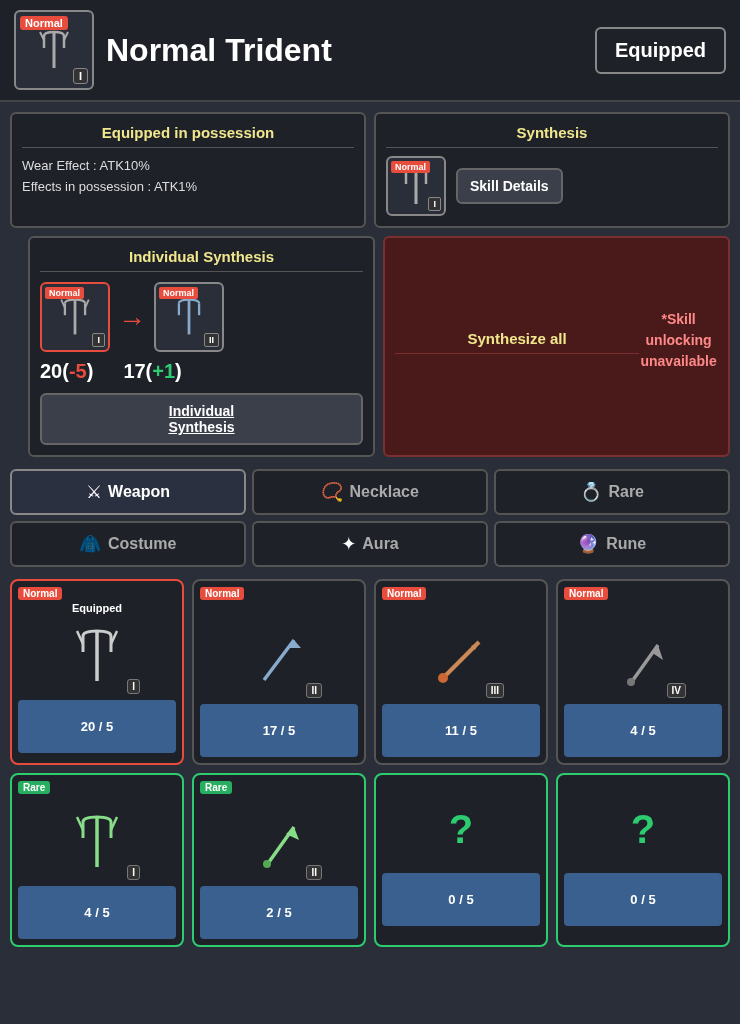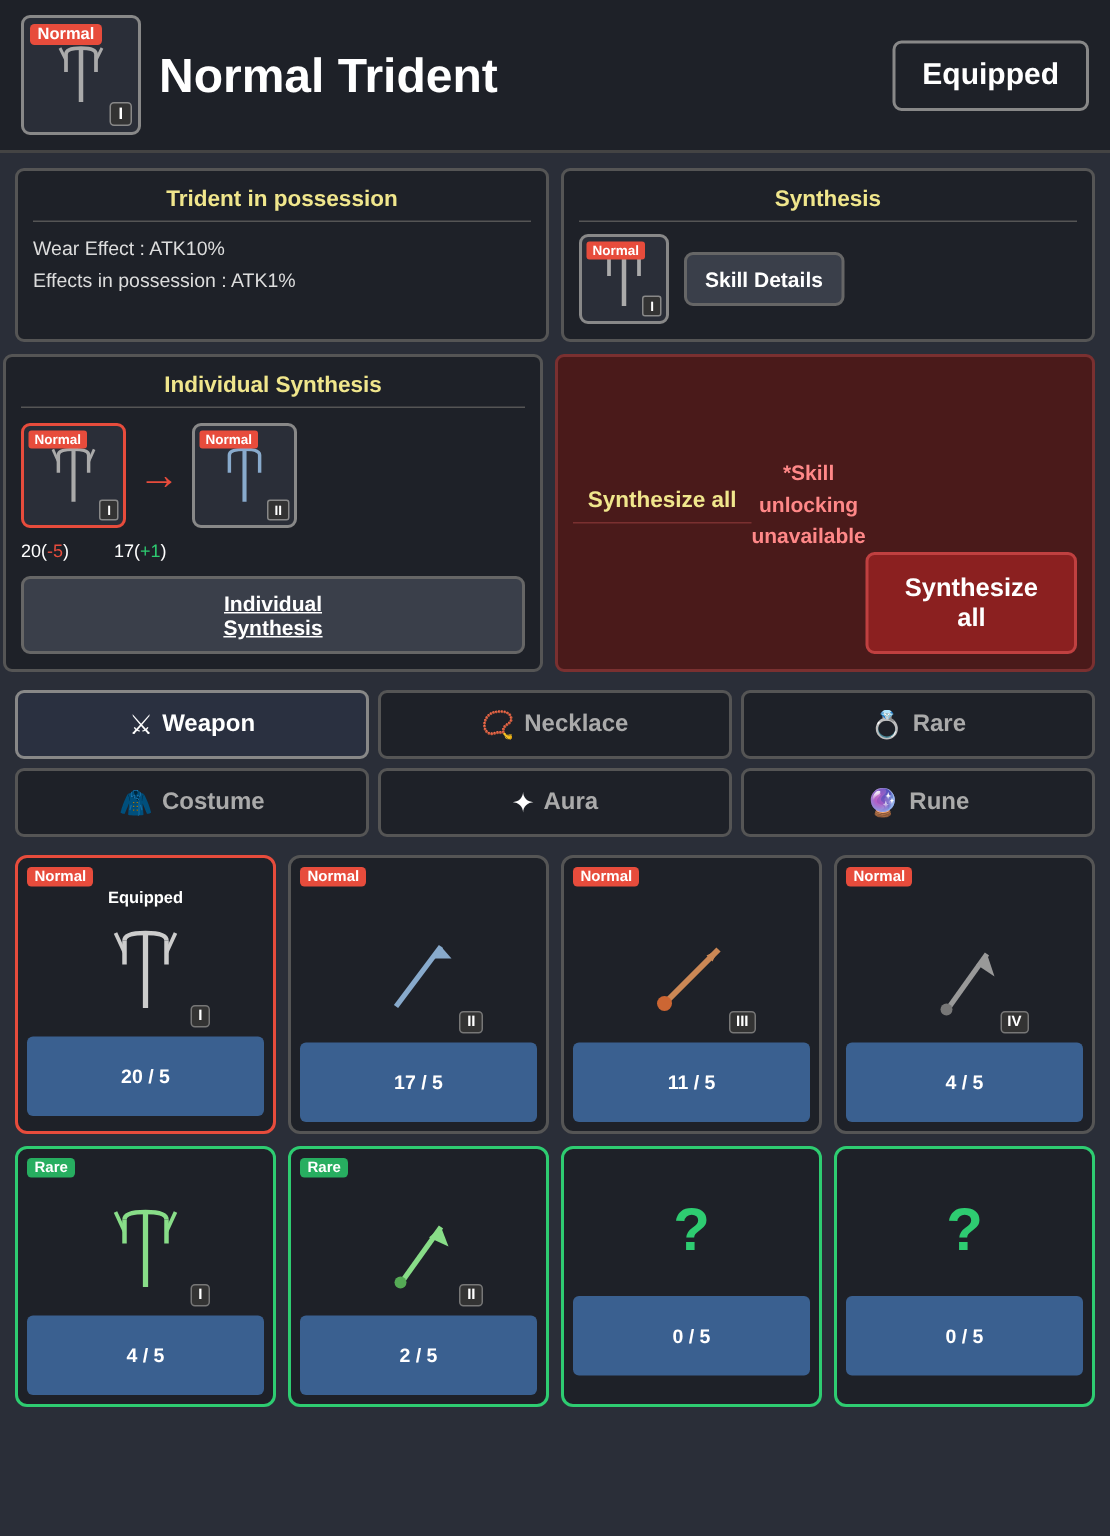--- a/index.html
+++ b/index.html
@@ -125,21 +125,21 @@
       font-size: 14px;
       font-weight: bold;
       padding: 8px 12px;
       border-radius: 6px;
     }
 
     
     .synthesis-row {
       display: flex;
       gap: 8px;
-      padding: 8px 10px 0 2px;
+      padding: 8px 10px 0 28px;
     }
     .synth-left {
       flex: 1;
       background: #1e2128;
       border: 2px solid #555;
       border-radius: 6px;
       padding: 10px;
     }
     .synth-right {
       flex: 1;
@@ -206,22 +206,22 @@
     .arrow {
       font-size: 28px;
       color: #e74c3c;
     }
     .synth-counts {
       display: flex;
       gap: 30px;
       margin-bottom: 10px;
     }
     .synth-count {
-      font-size: 12px;
-      font-weight: normal;
+      font-size: 20px;
+      font-weight: bold;
       text-align: center;
     }
     .minus { color: #e74c3c; }
     .plus { color: #2ecc71; }
     .synth-btn {
       background: #3a3f4a;
       border: 2px solid #666;
       color: #fff;
       font-size: 14px;
       font-weight: bold;
@@ -372,21 +372,21 @@
       <path d="M38 6 L34 14" stroke="#aaa" stroke-width="2"></path>
     </svg>
     <span class="level-badge">I</span>
   </div>
   <span class="header-title">Normal Trident</span>
   <button class="equipped-btn">Equipped</button>
 </div>
 
 <div class="panels-row">
   <div class="panel panel-left">
-    <div class="panel-title">Trident in possession</div>
+    <div class="panel-title">Equipped in possession</div>
     <div class="panel-text">Wear Effect : ATK10%</div>
     <div class="panel-text">Effects in possession : ATK1%</div>
   </div>
   <div class="panel panel-right">
     <div class="panel-title">Synthesis</div>
     <div class="liberation-panel">
       <div class="lib-icon-wrap">
         <span class="badge">Normal</span>
         <svg class="weapon-svg" viewBox="0 0 48 48">
           <line x1="24" y1="6" x2="24" y2="42" stroke="#aaa" stroke-width="3"></line>
@@ -437,21 +437,20 @@
       <div class="synth-count">
         <span>17(</span><span class="plus">+1</span><span>)</span>
       </div>
     </div>
     <button class="synth-btn">Individual<br>Synthesis</button>
   </div>
 
   <div class="synth-right">
     <div class="synth-right-title">Synthesize all</div>
     <div class="unlock-text">*Skill unlocking<br>unavailable</div>
-    <button class="synthesize-all-btn">Synthesize<br>all</button>
   </div>
 </div>
 
 <div class="category-tabs">
   <div class="category-tab active">
     <span class="tab-icon">⚔</span>
     <span class="tab-label">Weapon</span>
   </div>
   <div class="category-tab">
     <span class="tab-icon">📿</span>

